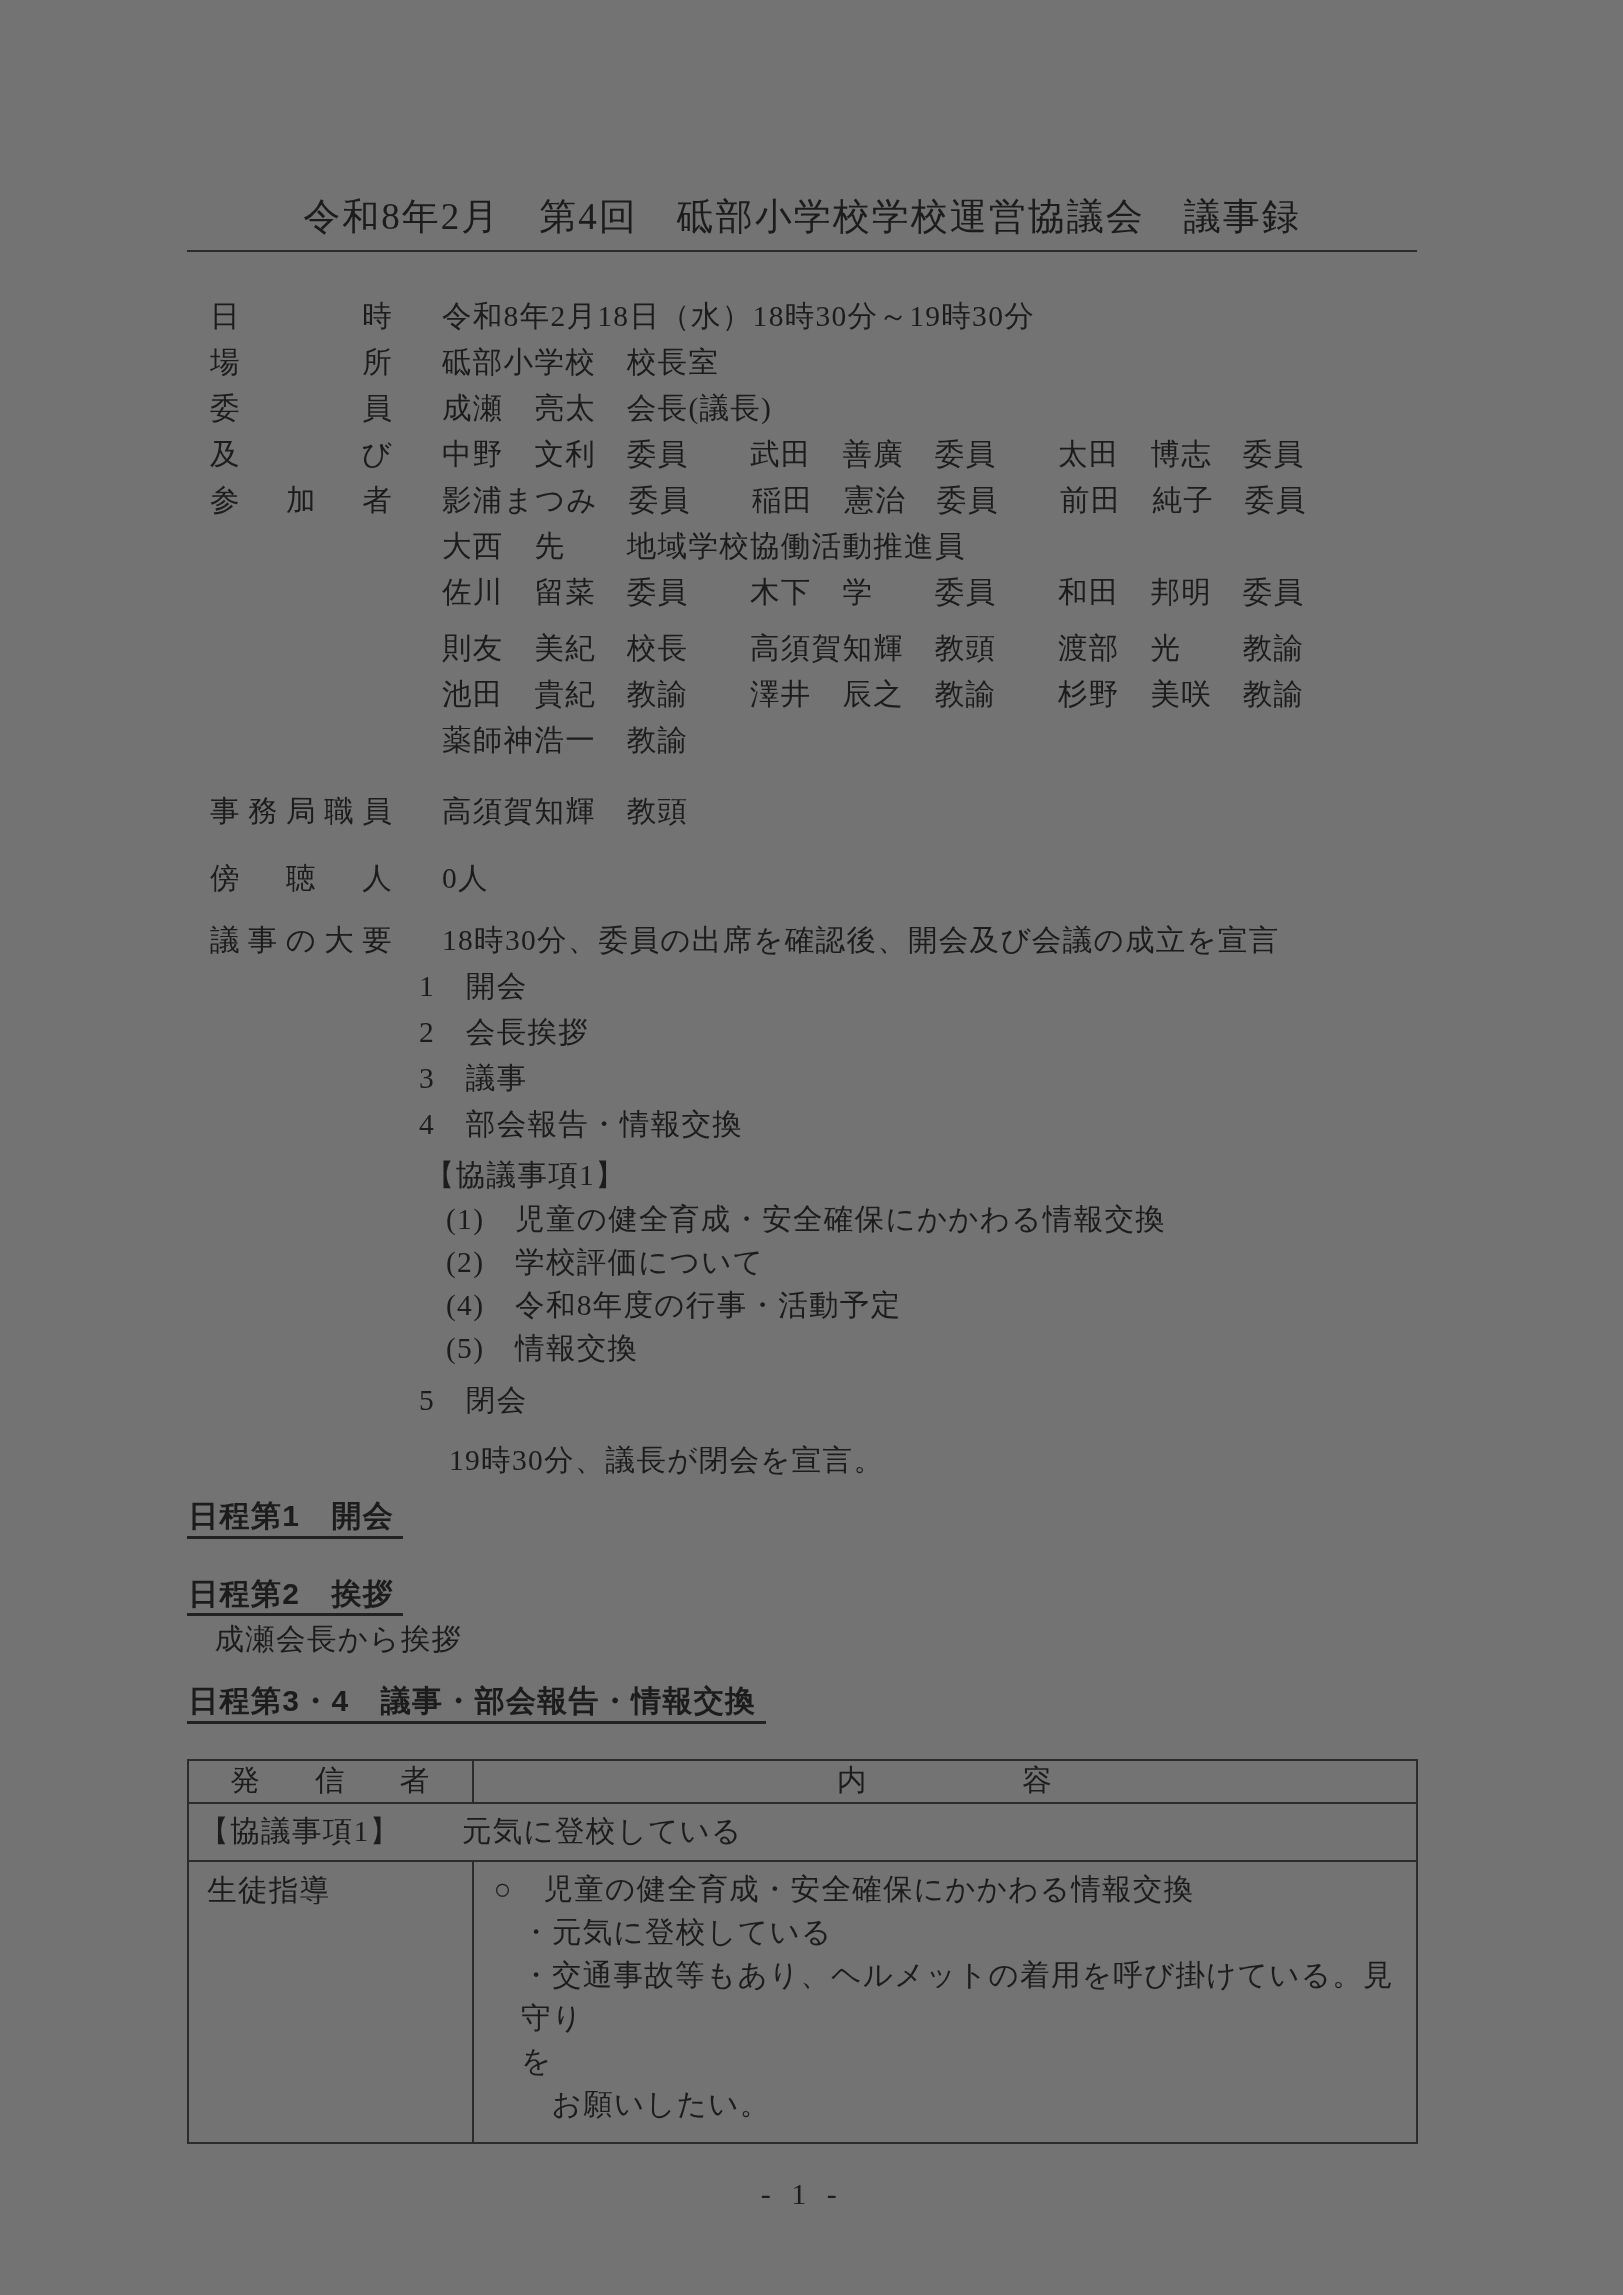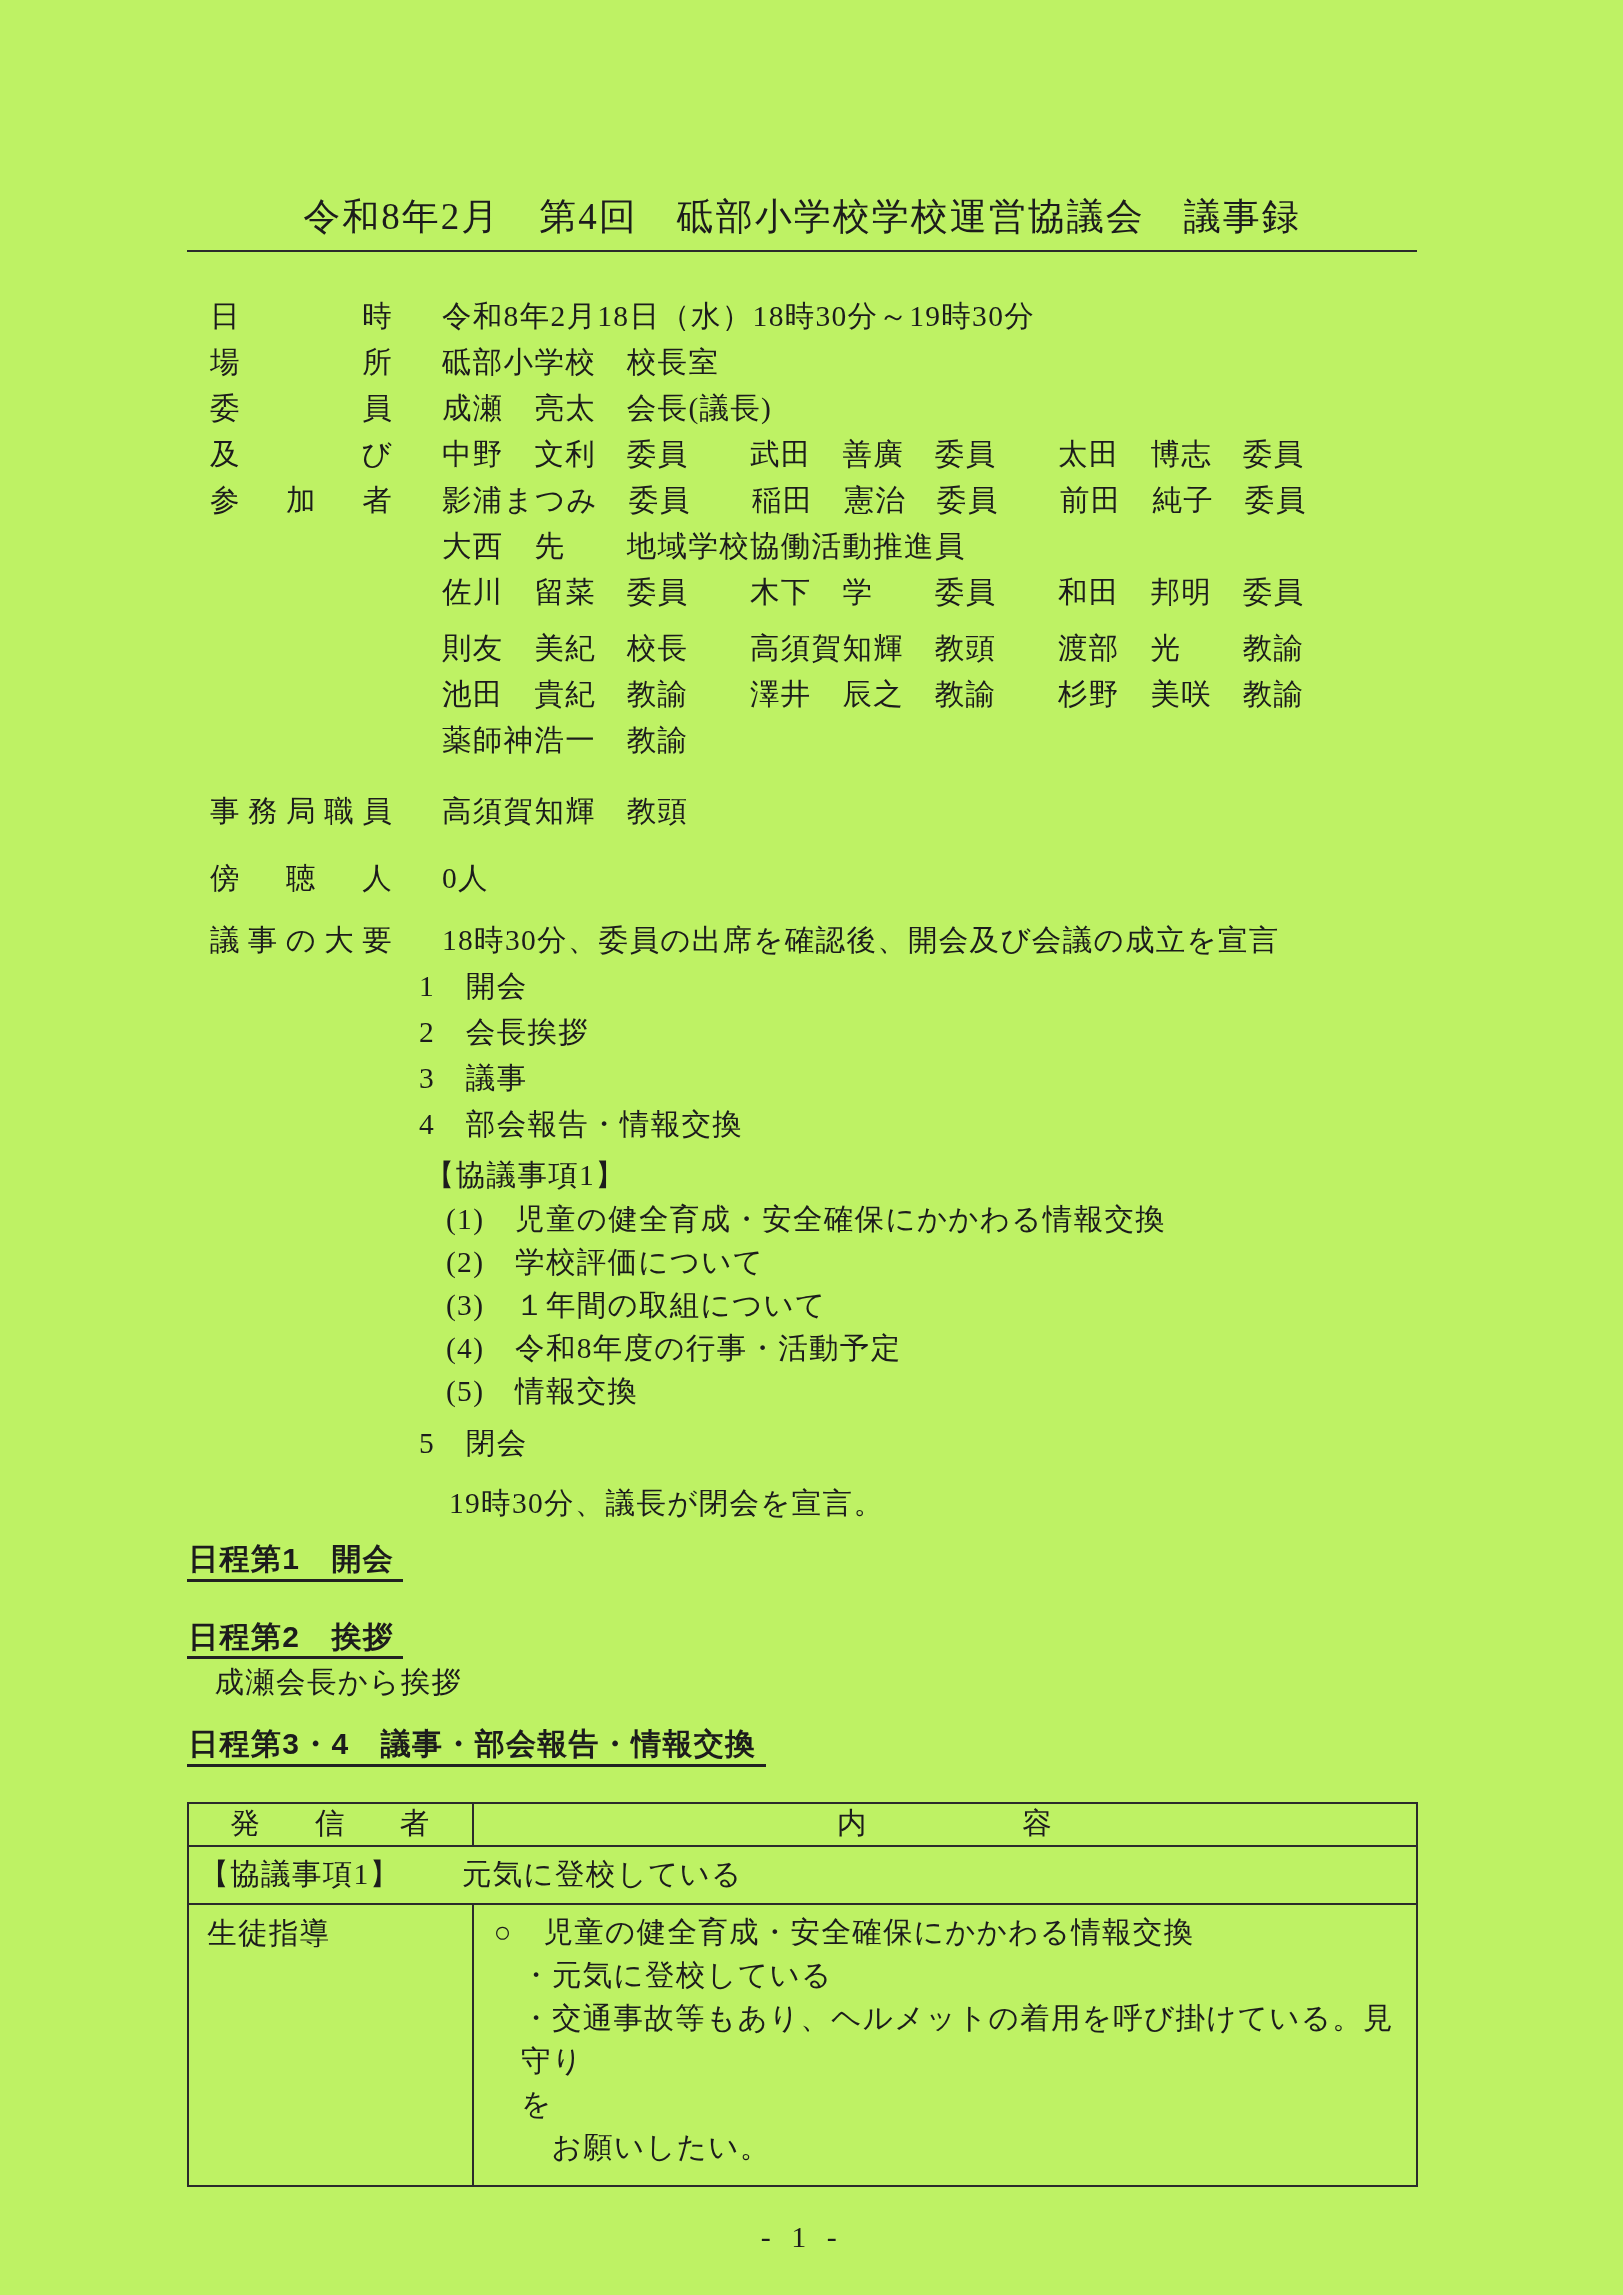--- a/index.html
+++ b/index.html
@@ -1,21 +1,21 @@
 <!DOCTYPE html>
 <html lang="ja" style="font-size:10.5px"><head>
 <meta charset="utf-8">
 <style>
   html, body { margin: 0; padding: 0; background: #ffffff; }
   .page {
     position: relative;
     width: 1623px;
     height: 2295px;
     box-sizing: border-box;
-    background: #bef264;
+    background: #737373;
     color: #1c1c1c;
     font-family: "Liberation Serif", "DejaVu Serif", serif;
     font-size: 29.5px;
     letter-spacing: 1.3px;
     padding: 193px 206px 0 187px;
     overflow: hidden;
   }
 
   
   .doc-title {
@@ -181,21 +181,20 @@
   </section>
 
   <section class="agenda">
     <div class="agenda-item">1　開会</div>
     <div class="agenda-item">2　会長挨拶</div>
     <div class="agenda-item">3　議事</div>
     <div class="agenda-item">4　部会報告・情報交換</div>
     <div class="topic-header">【協議事項1】</div>
     <div class="topic-item">(1)　児童の健全育成・安全確保にかかわる情報交換</div>
     <div class="topic-item">(2)　学校評価について</div>
-    <div class="topic-item">(3)　１年間の取組について</div>
     <div class="topic-item">(4)　令和8年度の行事・活動予定</div>
     <div class="topic-item">(5)　情報交換</div>
     <div class="closing-item">5　閉会</div>
     <div class="closing-note">19時30分、議長が閉会を宣言。</div>
   </section>
 
   <section>
     <div class="heading-1">
       <span class="section-heading">日程第1　開会</span>
     </div>

